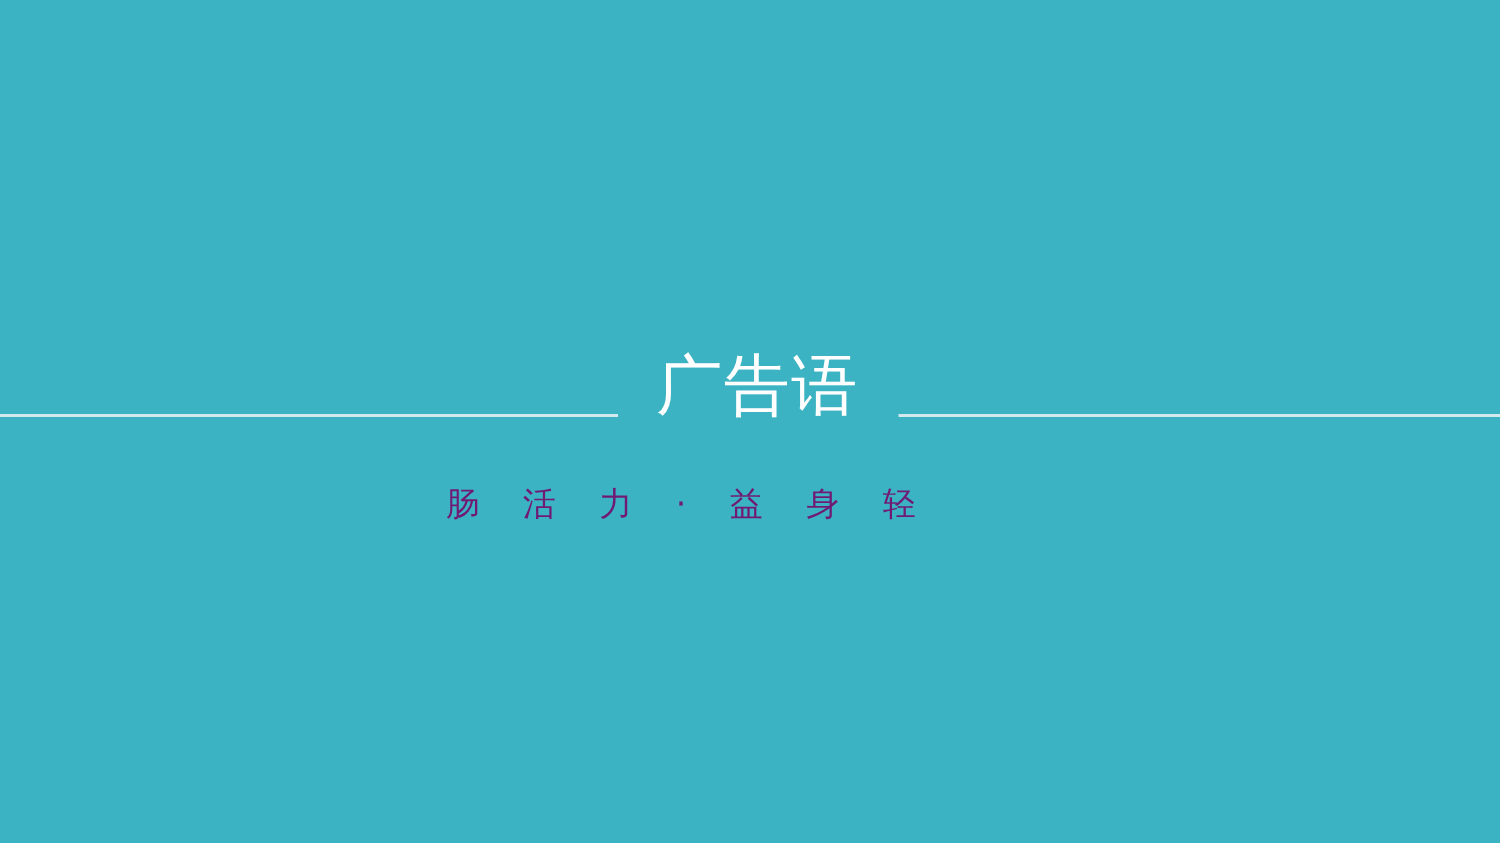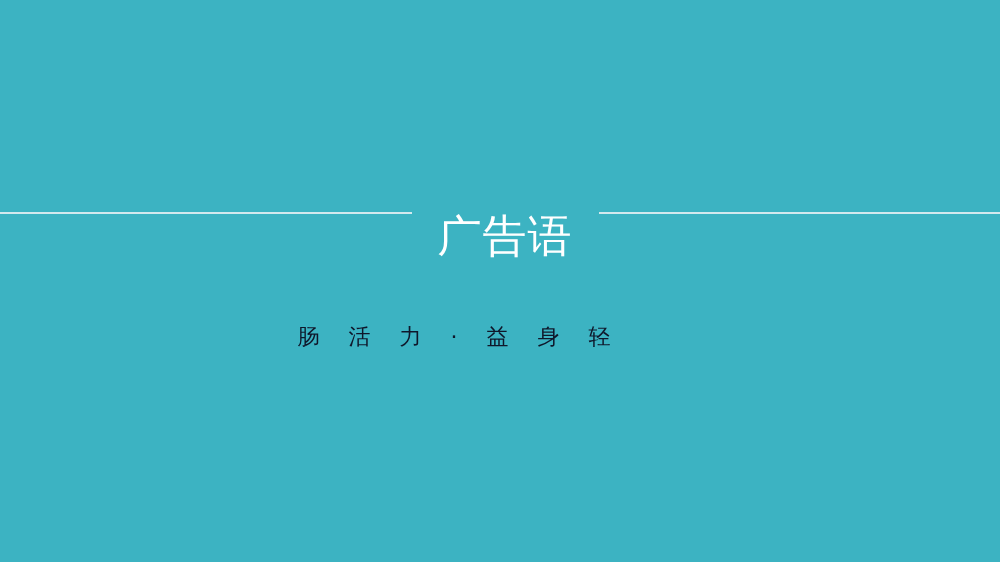--- a/index.html
+++ b/index.html
@@ -25,21 +25,21 @@
 
   
 
   #title-band {
     position: absolute;
     left: 0;
     top: 212px;
     width: 1000px;
     height: 66px;
     display: flex;
-    align-items: flex-start;
+    align-items: flex-end;
     justify-content: center;
   }
 
   .rule {
     height: 0;
     border-top: 2px solid #d3e9ee;
     flex: 0 0 auto;
   }
 
   #rule-left  { width: 420px; }
@@ -58,21 +58,21 @@
   }
 
   
 
   #subtitle {
     position: absolute;
     left: 0;
     top: 320px;
     width: 908px;
     text-align: center;
-    color: #0f172a;
+    color: #701a75;
     font-size: 22px;
     line-height: 34px;
     font-weight: 400;
     letter-spacing: 11px;
     
     text-indent: 11px;
     white-space: nowrap;
   }
 </style>
 </head>

